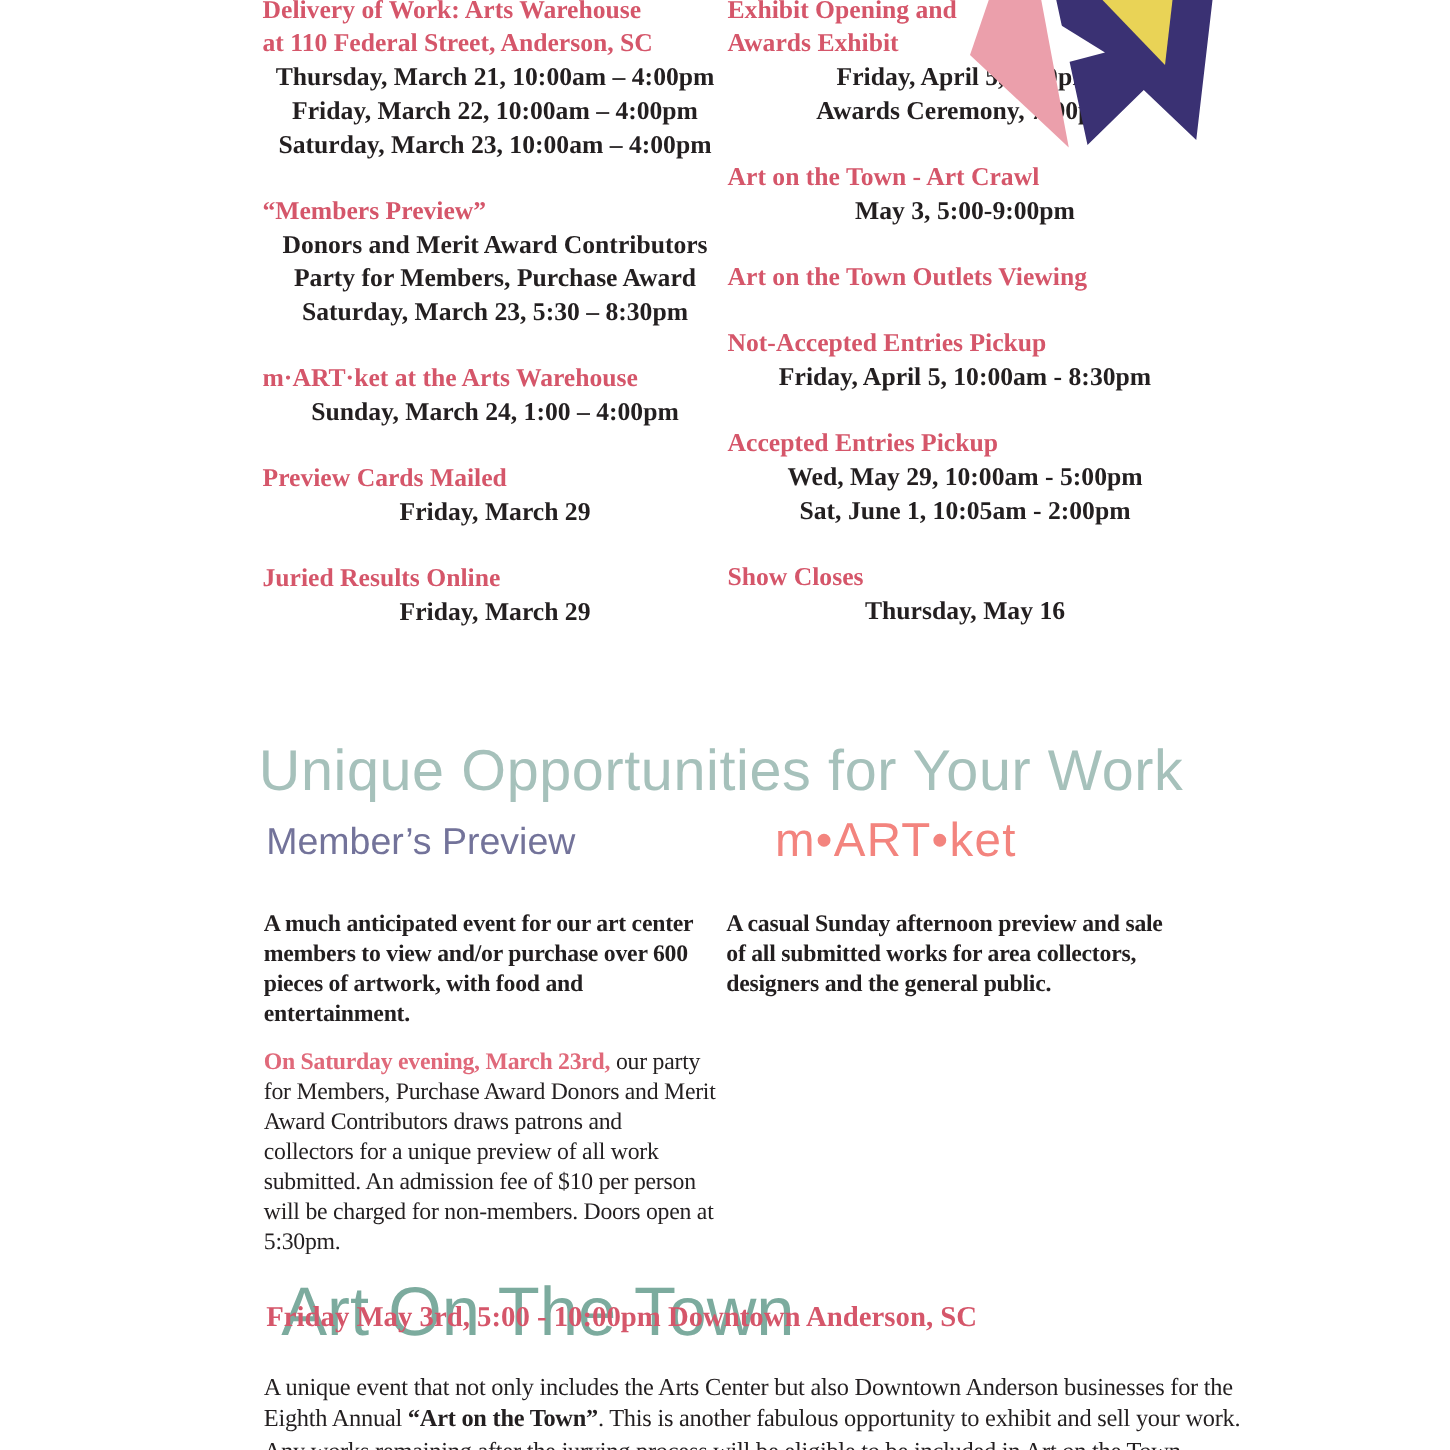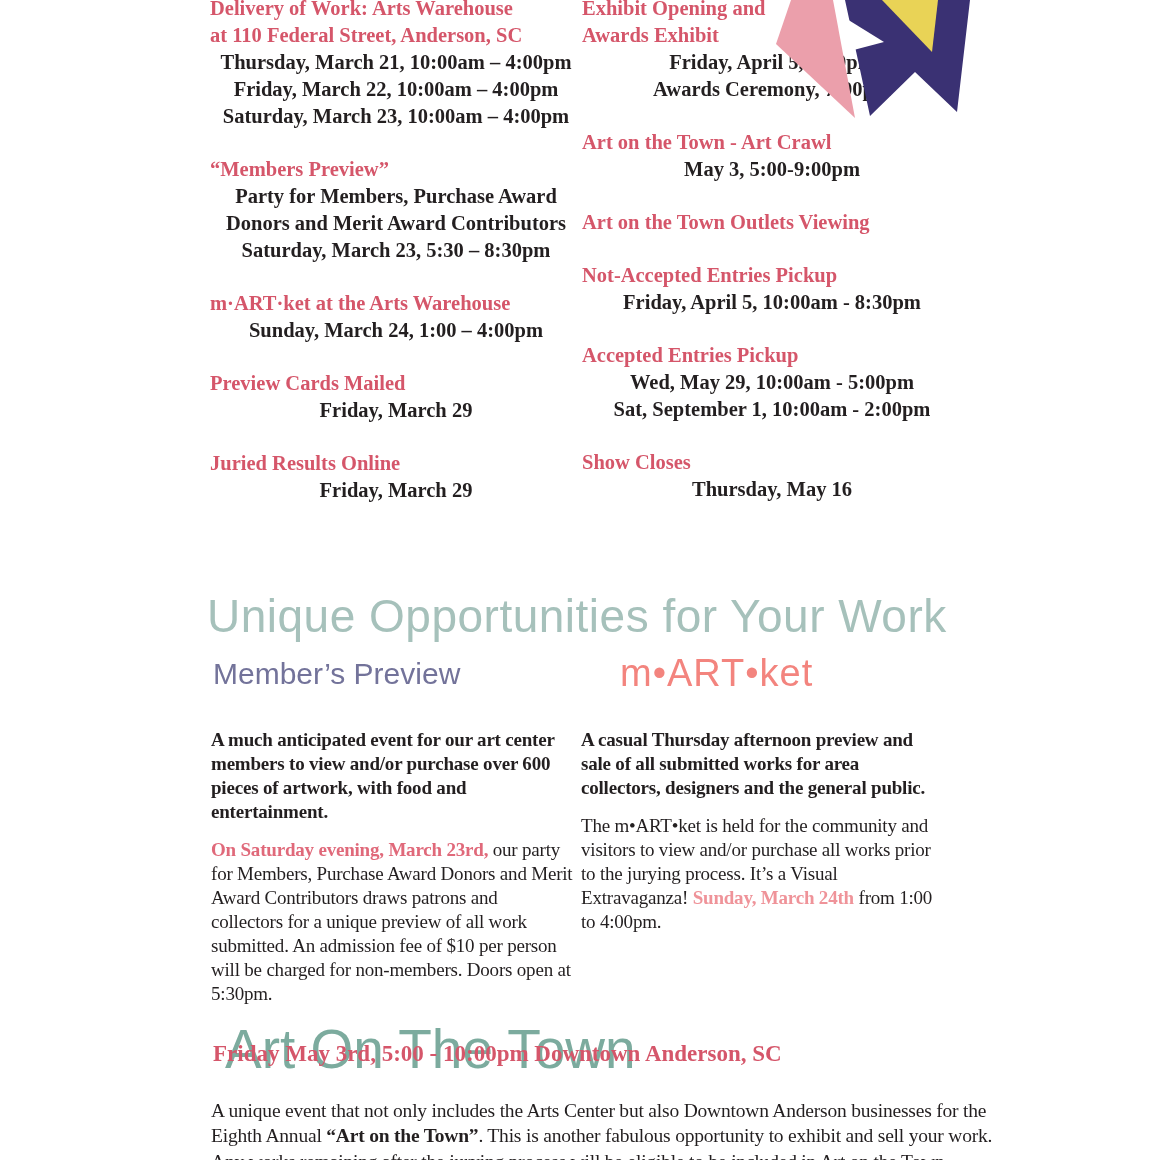--- a/index.html
+++ b/index.html
@@ -74,22 +74,22 @@
         <div>at 110 Federal Street, Anderson, SC</div>
       </div>
       <div class="event-line">Thursday, March 21, 10:00am – 4:00pm</div>
       <div class="event-line">Friday, March 22, 10:00am – 4:00pm</div>
       <div class="event-line">Saturday, March 23, 10:00am – 4:00pm</div>
     </div>
     <div class="event">
       <div class="event-title">
         <div>“Members Preview”</div>
       </div>
+      <div class="event-line">Donors and Merit Award Contributors</div>
       <div class="event-line">Party for Members, Purchase Award</div>
-      <div class="event-line">Donors and Merit Award Contributors</div>
       <div class="event-line">Saturday, March 23, 5:30 – 8:30pm</div>
     </div>
     <div class="event">
       <div class="event-title">
         <div>m·ART·ket at the Arts Warehouse</div>
       </div>
       <div class="event-line">Sunday, March 24, 1:00 – 4:00pm</div>
     </div>
     <div class="event">
       <div class="event-title">
@@ -129,21 +129,21 @@
       <div class="event-title">
         <div>Not-Accepted Entries Pickup</div>
       </div>
       <div class="event-line">Friday, April 5, 10:00am - 8:30pm</div>
     </div>
     <div class="event">
       <div class="event-title">
         <div>Accepted Entries Pickup</div>
       </div>
       <div class="event-line">Wed, May 29, 10:00am - 5:00pm</div>
-      <div class="event-line">Sat, September 1, 10:00am - 2:00pm</div>
+      <div class="event-line">Sat, June 1, 10:05am - 2:00pm</div>
     </div>
     <div class="event">
       <div class="event-title">
         <div>Show Closes</div>
       </div>
       <div class="event-line">Thursday, May 16</div>
     </div>
   </section>
 
   <svg class="logo" viewBox="0 0 205 122" xmlns="http://www.w3.org/2000/svg" aria-hidden="true">
@@ -158,24 +158,21 @@
   <h2 class="h-martket">m•ART•ket</h2>
 
   <div class="bodycol body-left">
     <p class="intro">A much anticipated event for our art center members to view and/or purchase over 600 pieces of artwork, with food and entertainment.</p>
     <p>
       <span class="hl-left">On Saturday evening, March 23rd,</span><span> our party for Members, Purchase Award Donors and Merit Award Contributors draws patrons and collectors for a unique preview of all work submitted. An admission fee of $10 per person will be charged for non-members. Doors open at 5:30pm.</span>
     </p>
   </div>
 
   <div class="bodycol body-right">
-    <p class="intro">A casual Thursday afternoon preview and sale of all submitted works for area collectors, designers and the general public.</p>
-    <p>
-      <span>The m•ART•ket is held for the community and visitors to view and/or purchase all works prior to the jurying process. It’s a Visual Extravaganza! </span><span class="hl-right">Sunday, March 24th</span><span> from 1:00 to 4:00pm.</span>
-    </p>
+    <p class="intro">A casual Sunday afternoon preview and sale of all submitted works for area collectors, designers and the general public.</p>
   </div>
 
   <h1 class="h-aott">Art On The Town</h1>
   <div class="sub-aott">Friday May 3rd, 5:00 - 10:00pm Downtown Anderson, SC</div>
   <p class="body-aott">
     <span>A unique event that not only includes the Arts Center but also Downtown Anderson businesses for the Eighth Annual </span><b>“Art on the Town”</b><span>. This is another fabulous opportunity to exhibit and sell your work. Any works remaining after the jurying process will be eligible to be included in Art on the Town.</span>
   </p>
 
 </div>
 

